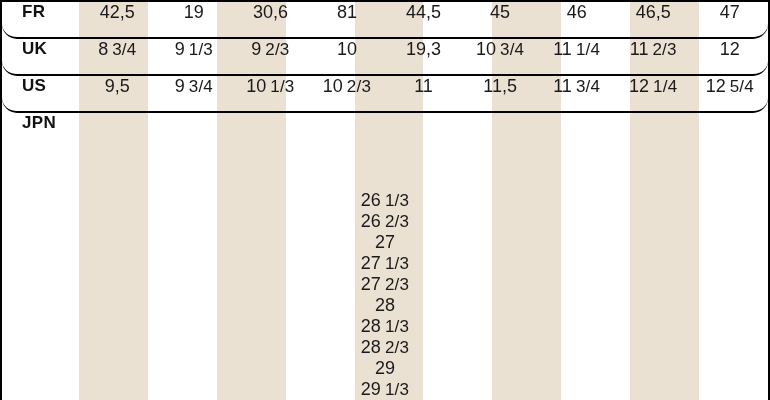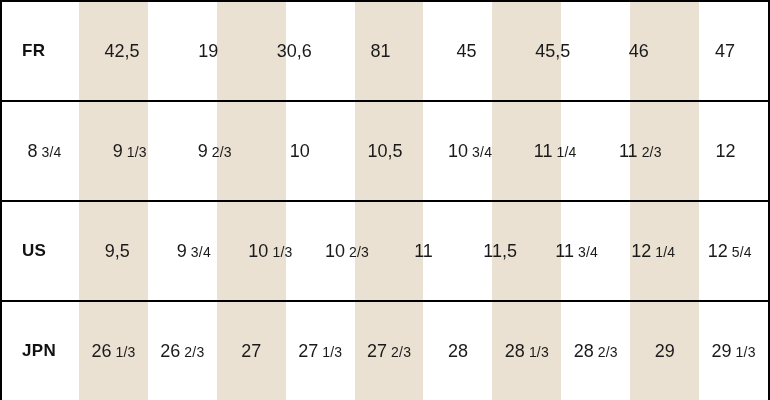--- a/index.html
+++ b/index.html
@@ -47,25 +47,26 @@
     position: relative;
     width: 100%;
     height: 100%;
     display: flex;
     flex-direction: column;
   }
   .row {
     position: relative;
     flex: 1 1 0;
     display: flex;
-    align-items: center;
     border-bottom: 2px solid #000000;
+    border-radius: 15px;
   }
   .row:last-child {
     border-bottom: none;
+    flex-direction: column;
   }
 
   .row-label {
     flex: 0 0 77px;
     width: 77px;
     box-sizing: border-box;
     padding-left: 20px;
     font-size: 17px;
     font-weight: bold;
     color: #111111;
@@ -79,21 +80,21 @@
     align-items: baseline;
     justify-content: center;
     font-size: 18px;
     color: #1a1a1a;
     white-space: nowrap;
   }
   .cell .whole {
     font-size: 18px;
   }
   .cell .frac {
-    font-size: 14px;
+    font-size: 17px;
     margin-left: 4px;
     letter-spacing: 0.2px;
   }
 </style>
 </head>
 <body>
 
 <div id="size-table">
   <div class="band-layer">
       <div class="band" style="left: 77px; width: 68.9px;"></div>
@@ -111,50 +112,54 @@
         <div class="cell">
           <span class="whole">19</span>
         </div>
         <div class="cell">
           <span class="whole">30,6</span>
         </div>
         <div class="cell">
           <span class="whole">81</span>
         </div>
         <div class="cell">
+          <span class="whole">44,5</span>
+        </div>
+        <div class="cell">
           <span class="whole">45</span>
         </div>
         <div class="cell">
-          <span class="whole">45,5</span>
-        </div>
-        <div class="cell">
           <span class="whole">46</span>
         </div>
         <div class="cell">
+          <span class="whole">46,5</span>
+        </div>
+        <div class="cell">
           <span class="whole">47</span>
         </div>
       </div>
       <div class="row">
+        <div class="row-label">UK</div>
         <div class="cell">
           <span class="whole">8</span>
           <span class="frac">3/4</span>
         </div>
         <div class="cell">
           <span class="whole">9</span>
           <span class="frac">1/3</span>
         </div>
         <div class="cell">
           <span class="whole">9</span>
           <span class="frac">2/3</span>
         </div>
         <div class="cell">
           <span class="whole">10</span>
         </div>
         <div class="cell">
-          <span class="whole">10,5</span>
+          <span class="whole">19,3</span>
         </div>
         <div class="cell">
           <span class="whole">10</span>
           <span class="frac">3/4</span>
         </div>
         <div class="cell">
           <span class="whole">11</span>
           <span class="frac">1/4</span>
         </div>
         <div class="cell">

